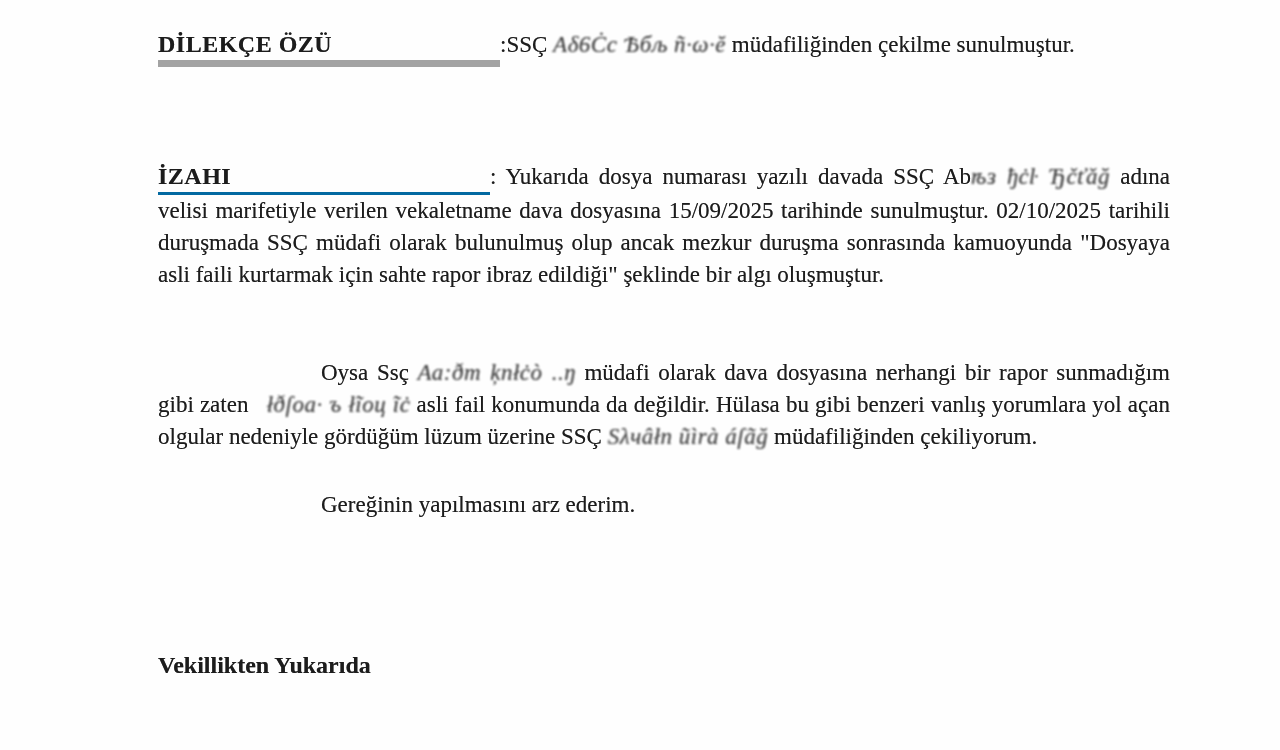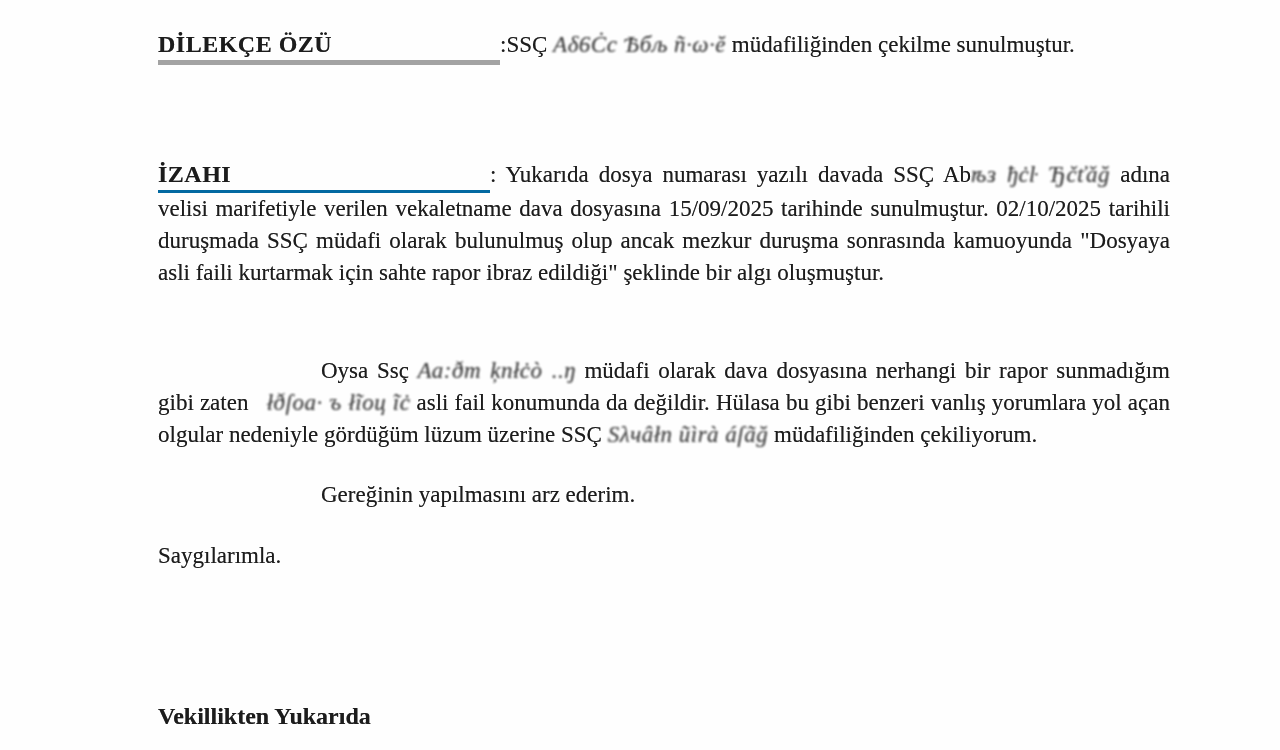--- a/index.html
+++ b/index.html
@@ -31,39 +31,39 @@
     text-align: justify;
   }
   .label {
     display: inline-block;
     font-weight: bold;
     letter-spacing: 0.5px;
     font-size: 24px;
   }
   .summary-label {
     width: 342px;
-    border-bottom: 5px solid #a3a3a3;
+    border-bottom: 7px solid #a3a3a3;
   }
   .izahi-label {
     width: 332px;
     border-bottom: 3px solid #0369a1;
   }
   .summary-line {
     margin-top: 8px;
     white-space: nowrap;
   }
   .izahi-para {
     margin-top: 93px;
   }
   .body2-para {
     margin-top: 66px;
     text-indent: 163px;
   }
   .closing-line {
-    margin-top: 28px;
+    margin-top: 36px;
     text-indent: 163px;
   }
   .salutation-line {
     margin-top: 29px;
   }
   .signature-line {
     margin-top: 128px;
     font-weight: bold;
     font-size: 24px;
   }
@@ -80,17 +80,16 @@
 <div class="page">
 
   <p class="line summary-line"><span class="label summary-label">DİLEKÇE ÖZÜ</span><span>:SSÇ </span><span class="redacted">Aδ6Ċc Ѣбљ ñ·ω·ĕ</span><span> müdafiliğinden çekilme sunulmuştur.</span></p>
 
   <p class="para izahi-para"><span class="label izahi-label">İZAHI</span><span>: Yukarıda dosya numarası yazılı davada SSÇ Ab</span><span class="redacted">ѣз ђċŀ Ђčťǎğ</span><span> adına velisi marifetiyle verilen vekaletname dava dosyasına 15/09/2025 tarihinde sunulmuştur. 02/10/2025 tarihili duruşmada SSÇ müdafi olarak bulunulmuş olup ancak mezkur duruşma sonrasında kamuoyunda "Dosyaya asli faili kurtarmak için sahte rapor ibraz edildiği" şeklinde bir algı oluşmuştur.</span></p>
 
   <p class="para body2-para"><span>Oysa Ssç </span><span class="redacted">Аа:ðт ķпłċò ..ŋ</span><span> müdafi olarak dava dosyasına nerhangi bir rapor sunmadığım gibi zaten &nbsp; </span><span class="redacted">łðſоа· ъ łĩоц ĩċ</span><span> asli fail konumunda da değildir. Hülasa bu gibi benzeri vanlış yorumlara yol açan olgular nedeniyle gördüğüm lüzum üzerine SSÇ </span><span class="redacted">Ѕλчâłn ũìrà áſãğ</span><span> müdafiliğinden çekiliyorum.</span></p>
 
   <p class="line closing-line">Gereğinin yapılmasını arz ederim.</p>
 
-  <p class="line salutation-line">Saygılarımla.</p>
 
   <p class="line signature-line">Vekillikten Yukarıda</p>
 
 </div>
 
 </body></html>

